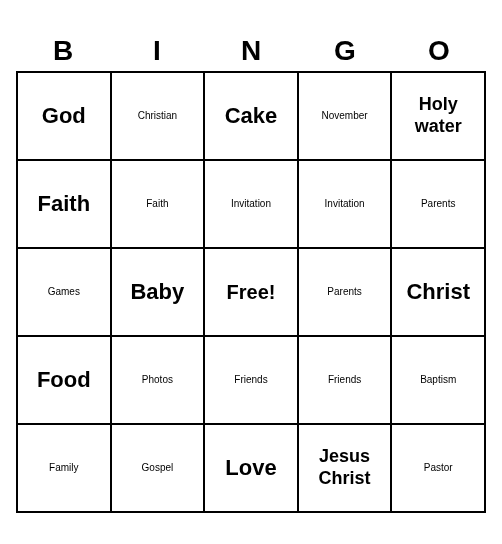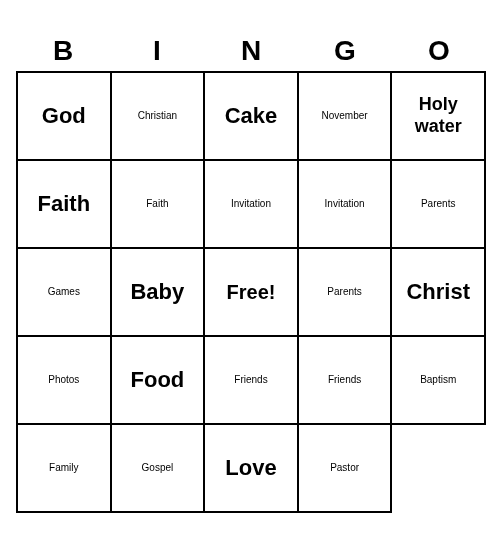--- a/index.html
+++ b/index.html
@@ -133,40 +133,43 @@
       <div class="cell">
         <span class="cell-text cell-free">Free!</span>
       </div>
       <div class="cell">
         <span class="cell-text cell-small">Parents</span>
       </div>
       <div class="cell">
         <span class="cell-text cell-large">Christ</span>
       </div>
       <div class="cell">
-        <span class="cell-text cell-small">Photos</span>
+        <span class="cell-text cell-large">Food</span>
       </div>
       <div class="cell">
-        <span class="cell-text cell-large">Food</span>
+        <span class="cell-text cell-small">Photos</span>
       </div>
       <div class="cell">
         <span class="cell-text cell-small">Friends</span>
       </div>
       <div class="cell">
         <span class="cell-text cell-small">Friends</span>
       </div>
       <div class="cell">
         <span class="cell-text cell-small">Baptism</span>
       </div>
       <div class="cell">
         <span class="cell-text cell-small">Family</span>
       </div>
       <div class="cell">
         <span class="cell-text cell-small">Gospel</span>
       </div>
       <div class="cell">
         <span class="cell-text cell-large">Love</span>
       </div>
       <div class="cell">
+        <span class="cell-text cell-medium" style="white-space: pre-line;">Jesus<br>Christ</span>
+      </div>
+      <div class="cell">
         <span class="cell-text cell-small">Pastor</span>
       </div>
     </div>
 </div>
 
 </body></html>

